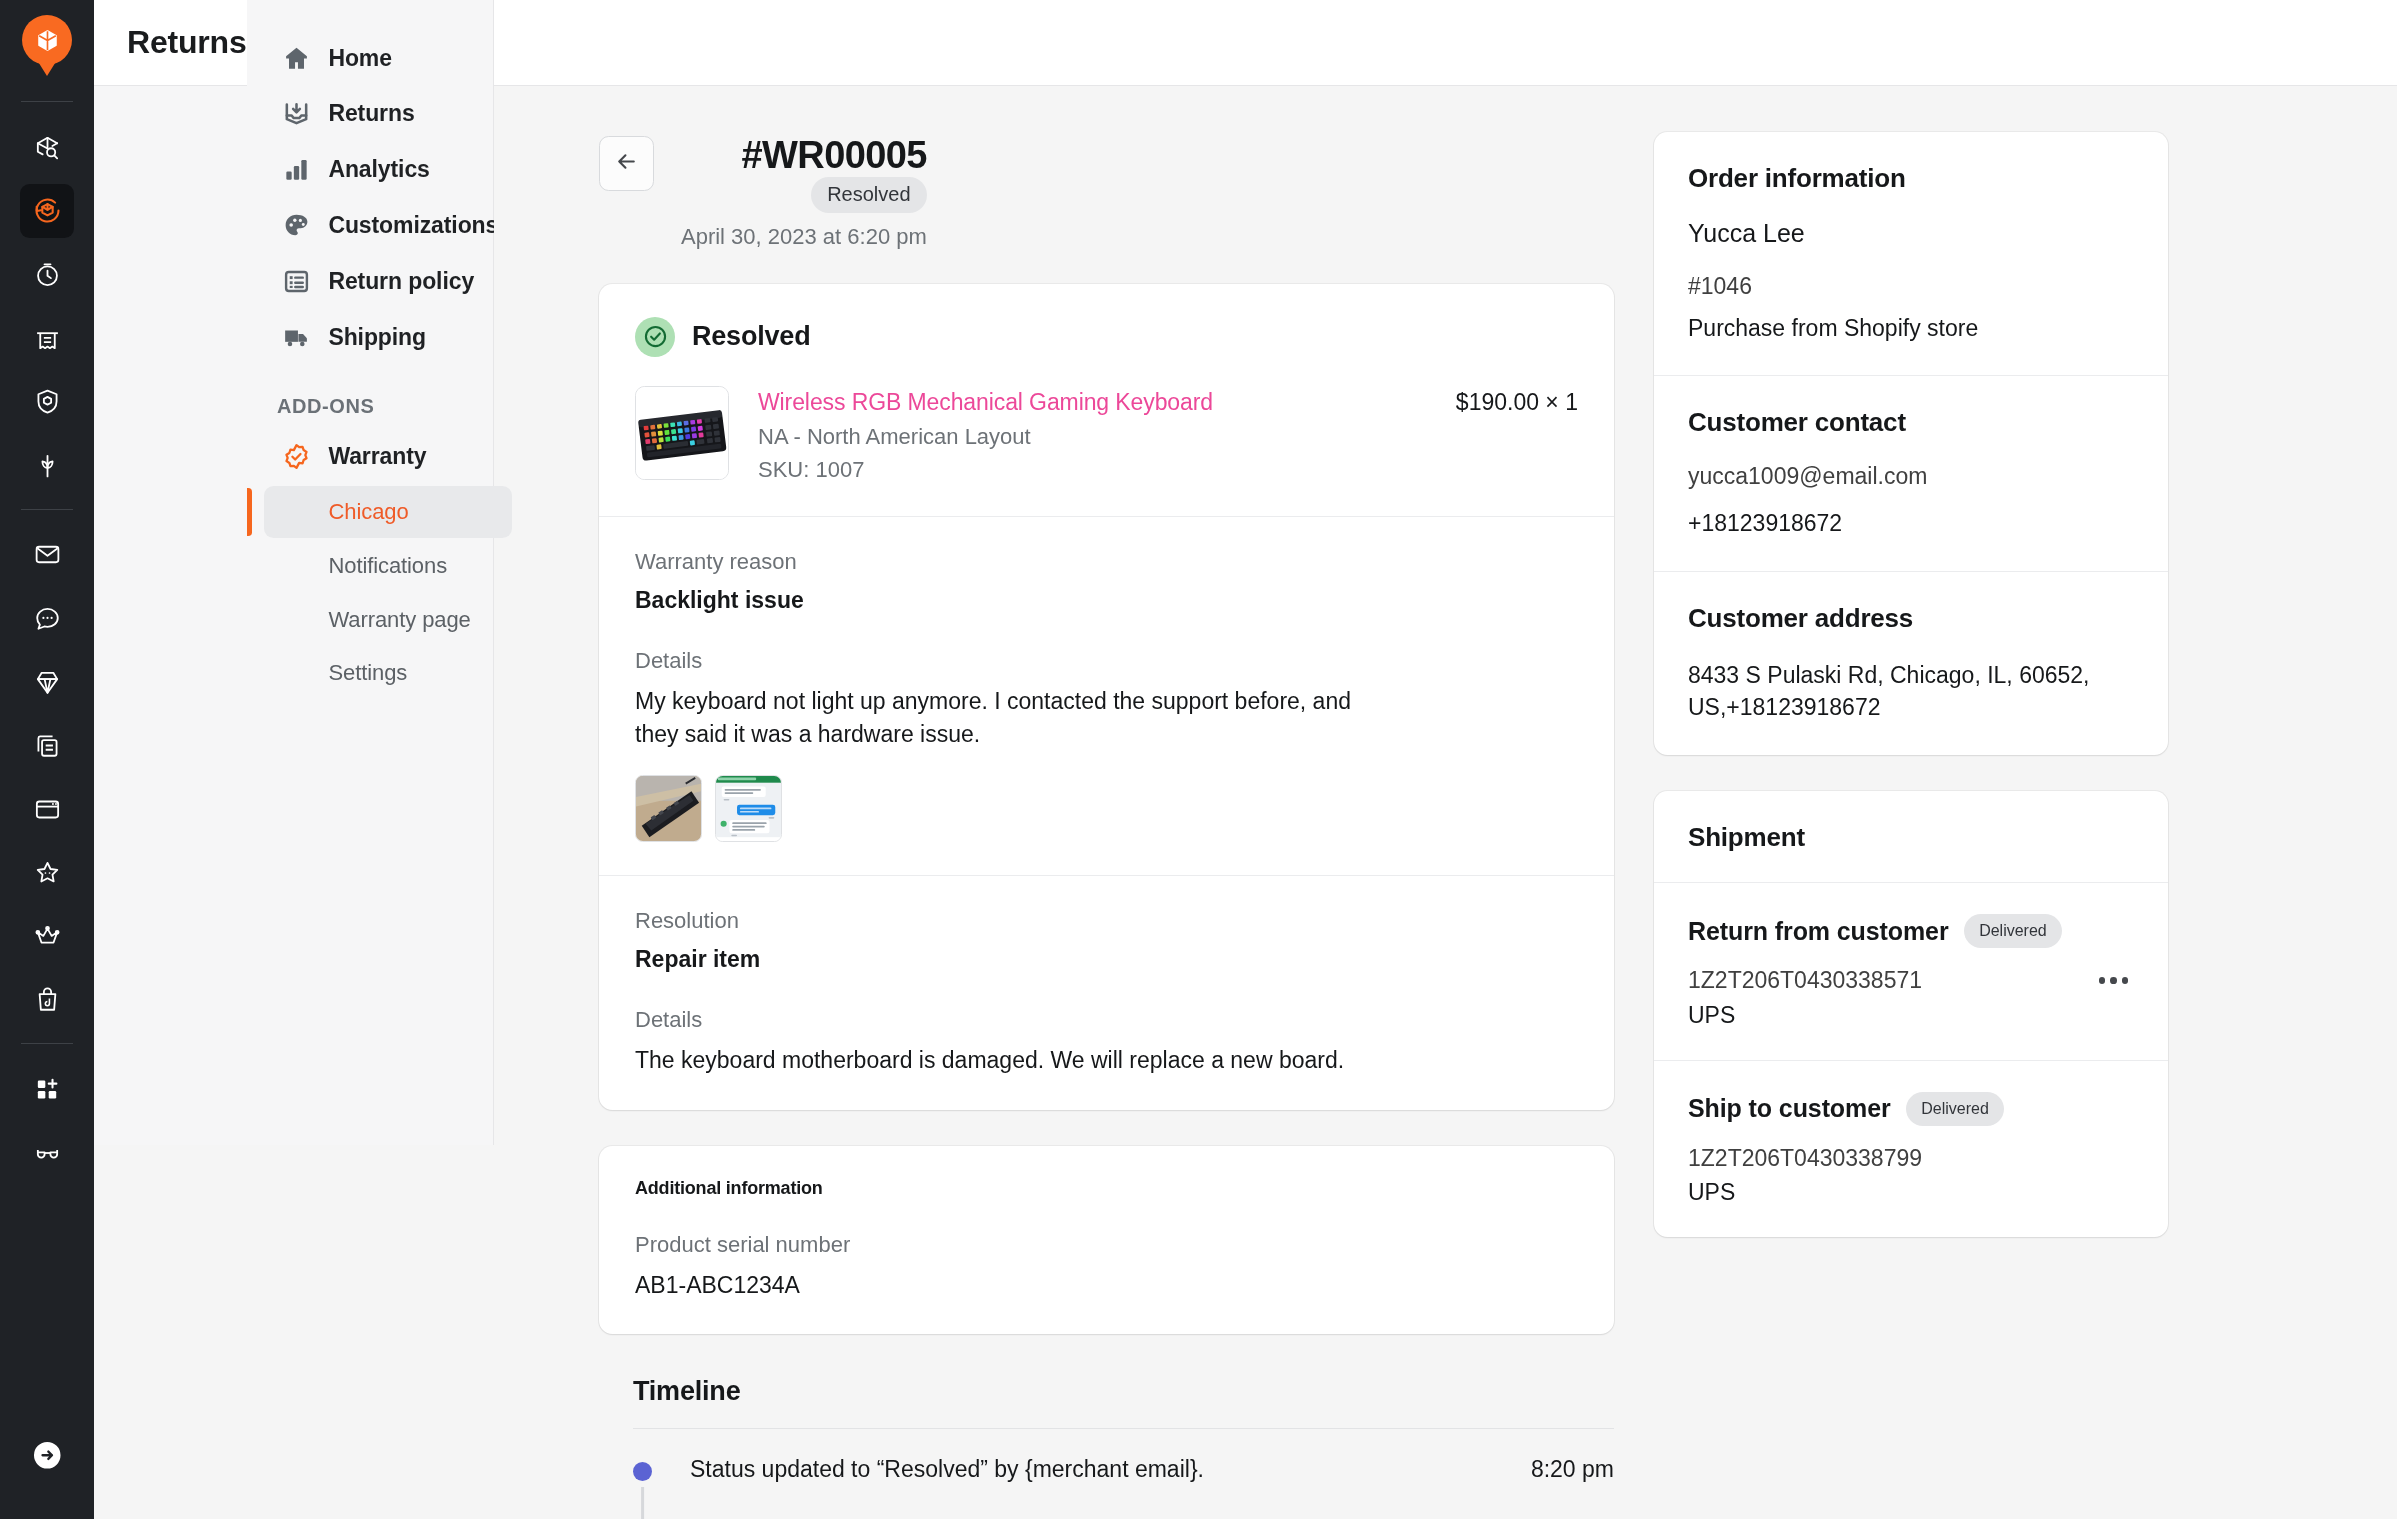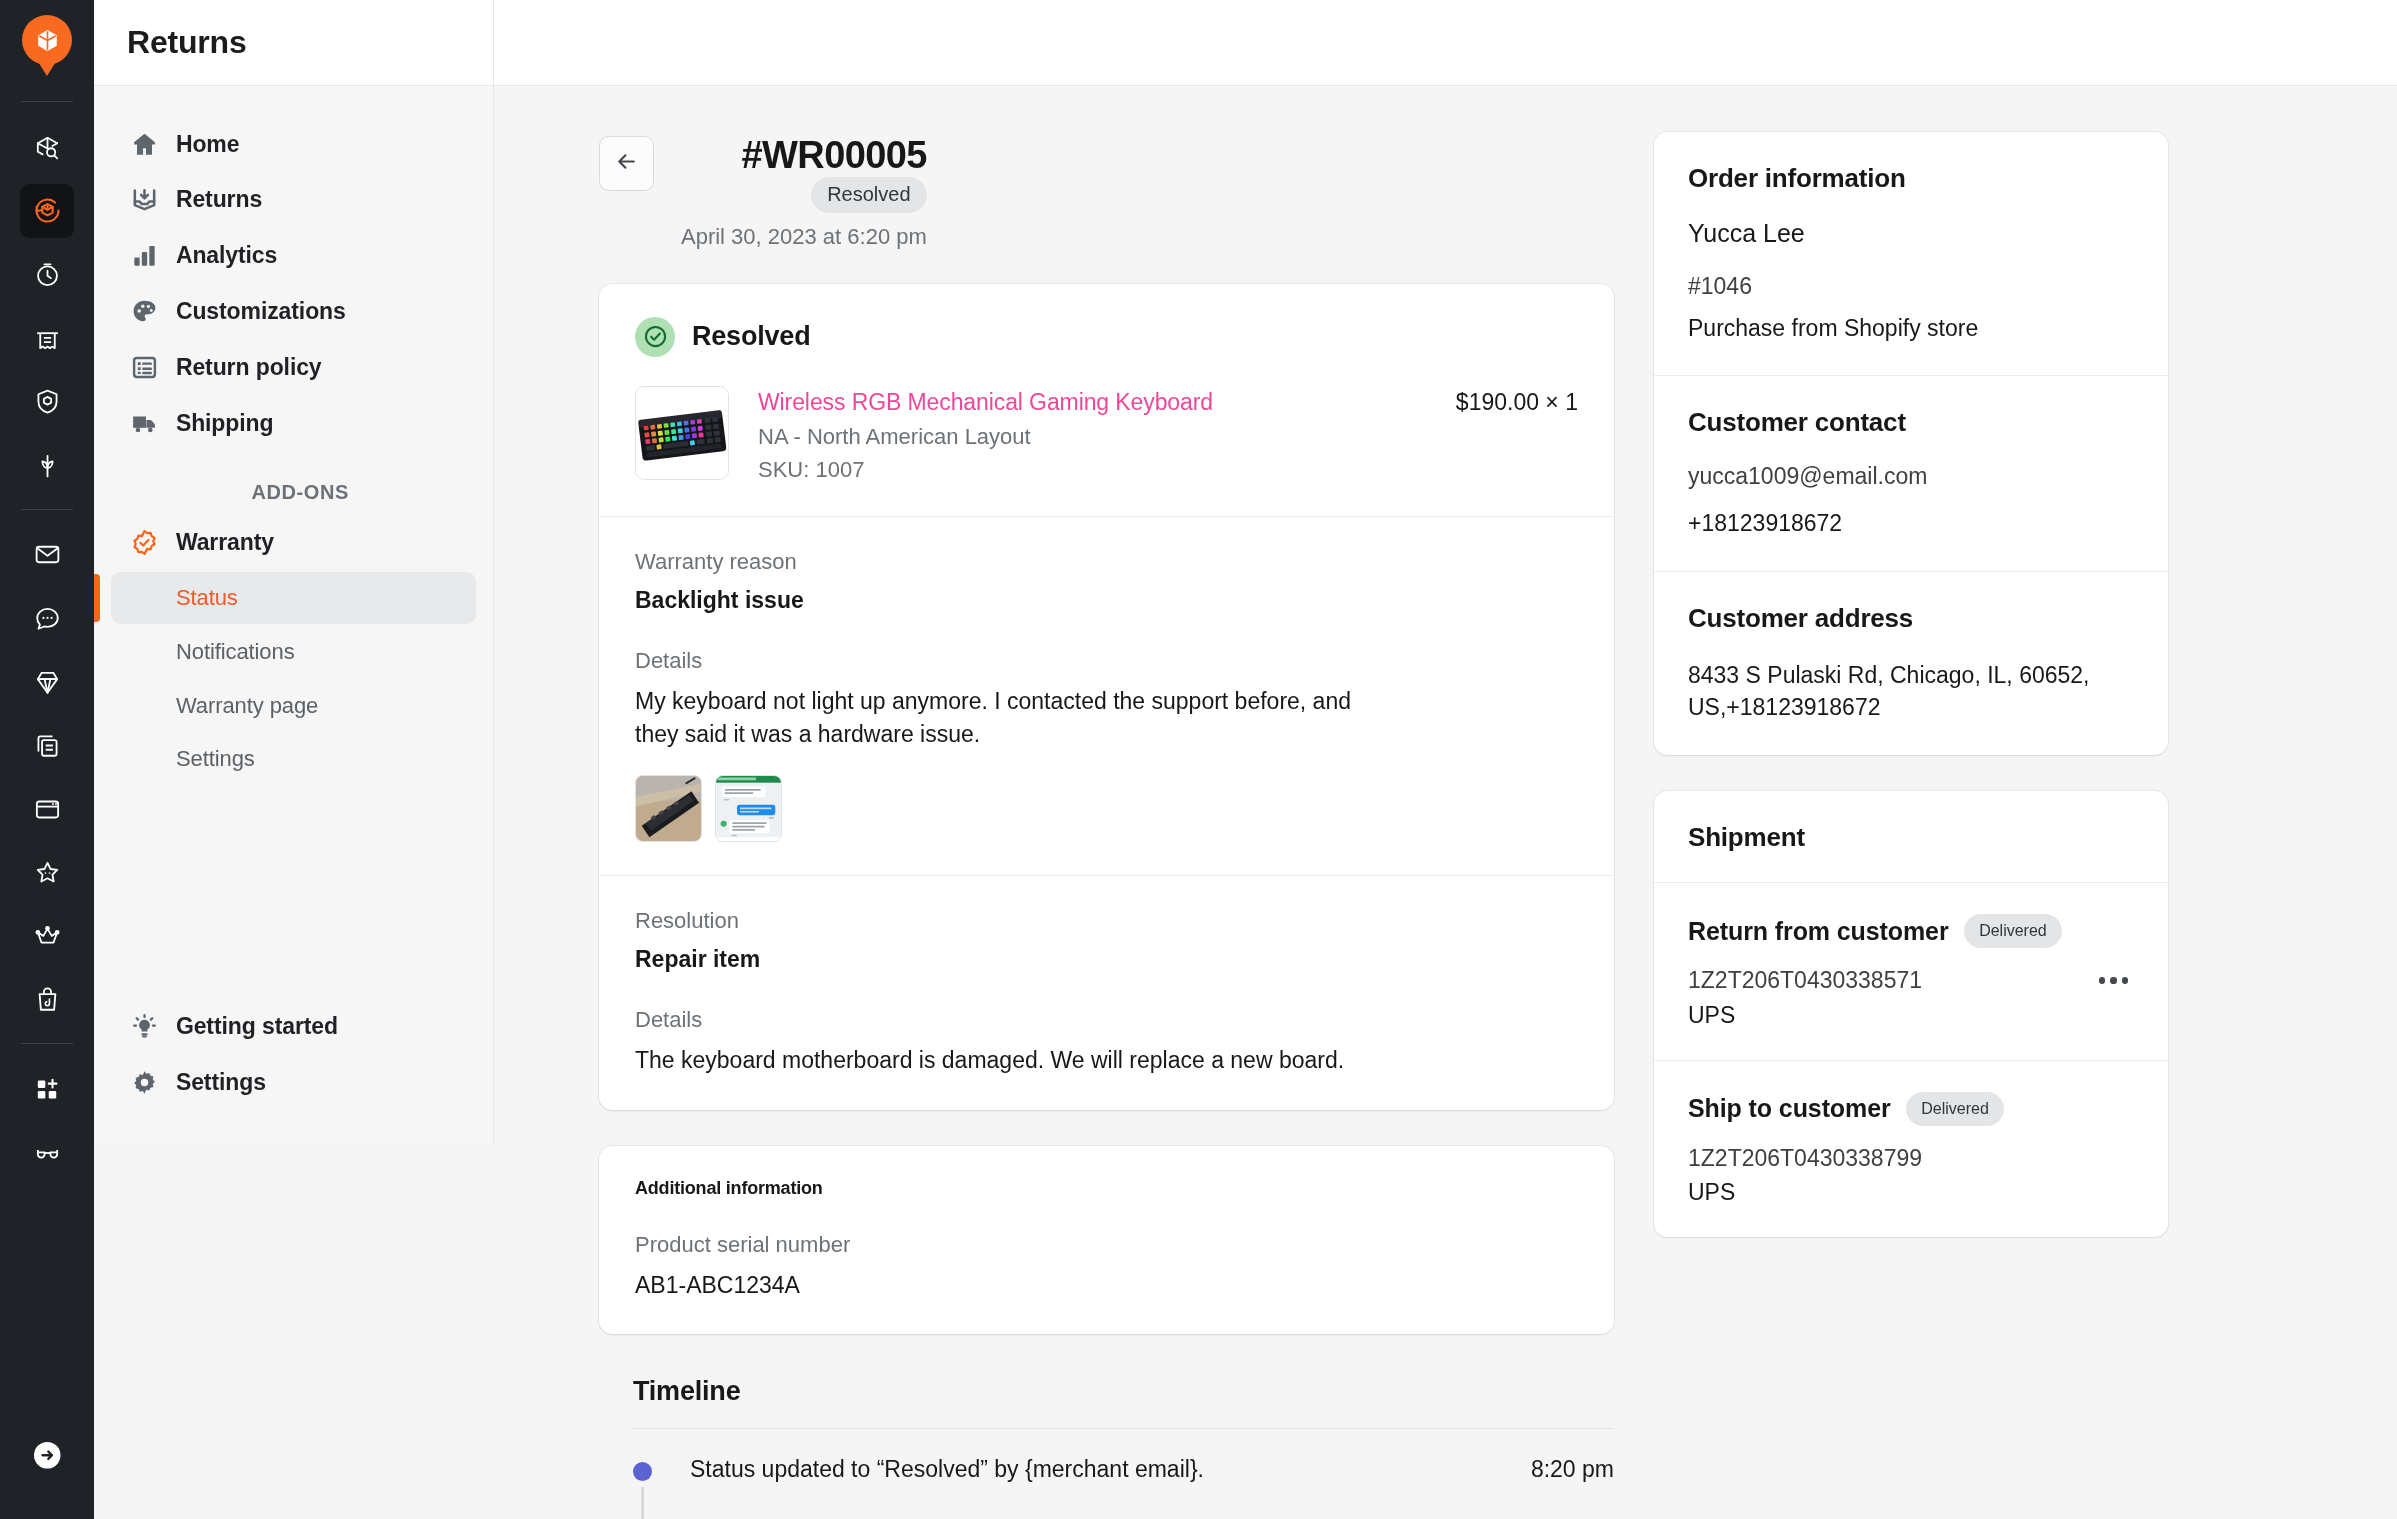--- a/index.html
+++ b/index.html
@@ -45,23 +45,22 @@
   }
   .rail-item.active { background: #111316; }
   .rail-item svg { display: block; }
   .rail-spacer { flex: 1 1 auto; }
   .rail-bottom { margin-bottom: 38px; }
 
   
   .sidenav {
     width: 400px; flex: 0 0 400px; height: 1145px;
     background: #f6f6f7;
-    display: flex; flex-direction: column;
+    display: flex; flex-direction: row;
     border-right: 1px solid #e6e6e8;
-    text-align: center;
   }
   .sidenav-header {
     height: 86px; flex: 0 0 86px;
     background: #ffffff;
     display: flex; align-items: center;
     padding-left: 33px;
     border-bottom: 1px solid #e6e6e8;
   }
   .sidenav-header .title {
     font-size: 32px; font-weight: 700; color: #1a1c1e; letter-spacing: -0.2px;
@@ -490,21 +489,21 @@
         <span class="nav-icon">
           <svg width="29" height="29" viewBox="0 0 24 24" fill="none" stroke="#f6661e" stroke-width="1.9" stroke-linejoin="round">
             <path d="M12 2.6l2.2 1.7 2.8-.3.9 2.7 2.4 1.5-1 2.6 1 2.6-2.4 1.5-.9 2.7-2.8-.3L12 21.4l-2.2-1.7-2.8.3-.9-2.7L3.7 15.8l1-2.6-1-2.6L6.1 9.1 7 6.4l2.8.3z"></path>
             <path d="M8.6 12.2l2.3 2.3 4.4-4.6" stroke-linecap="round"></path>
           </svg>
         </span>
         <span class="nav-label">Warranty</span>
       </div>
 
       <div class="sub-item active">
-        <span class="sub-label">Status</span>
+        <span class="sub-label">Chicago</span>
       </div>
       <div class="sub-item">
         <span class="sub-label">Notifications</span>
       </div>
       <div class="sub-item">
         <span class="sub-label">Warranty page</span>
       </div>
       <div class="sub-item">
         <span class="sub-label">Settings</span>
       </div>

